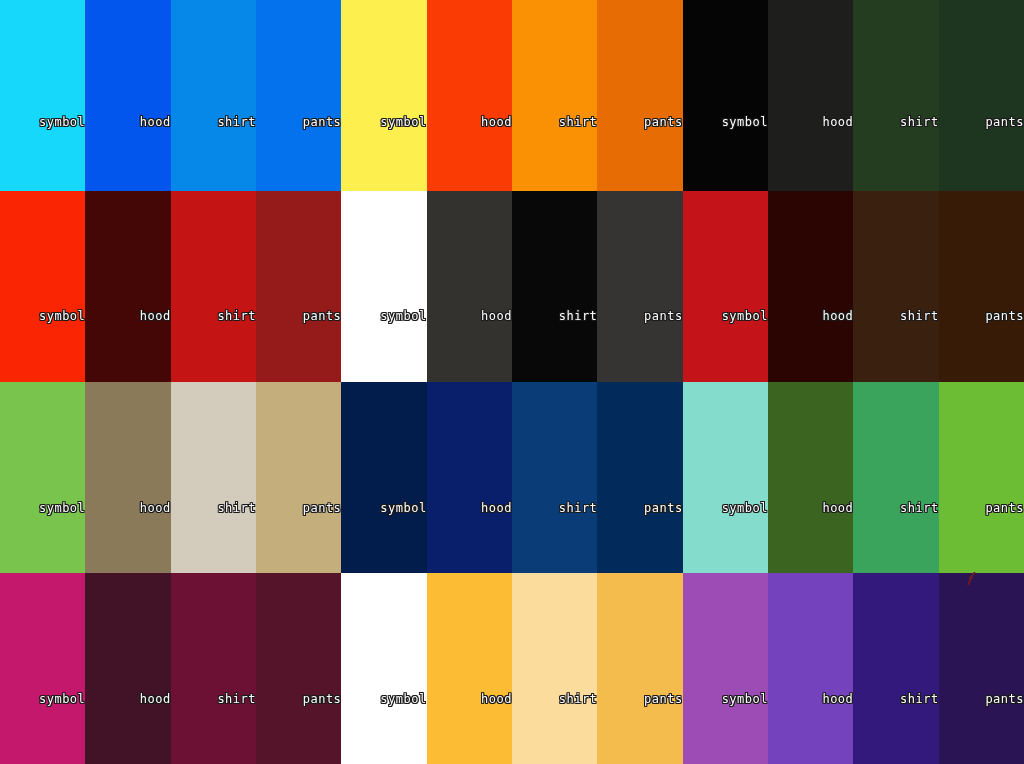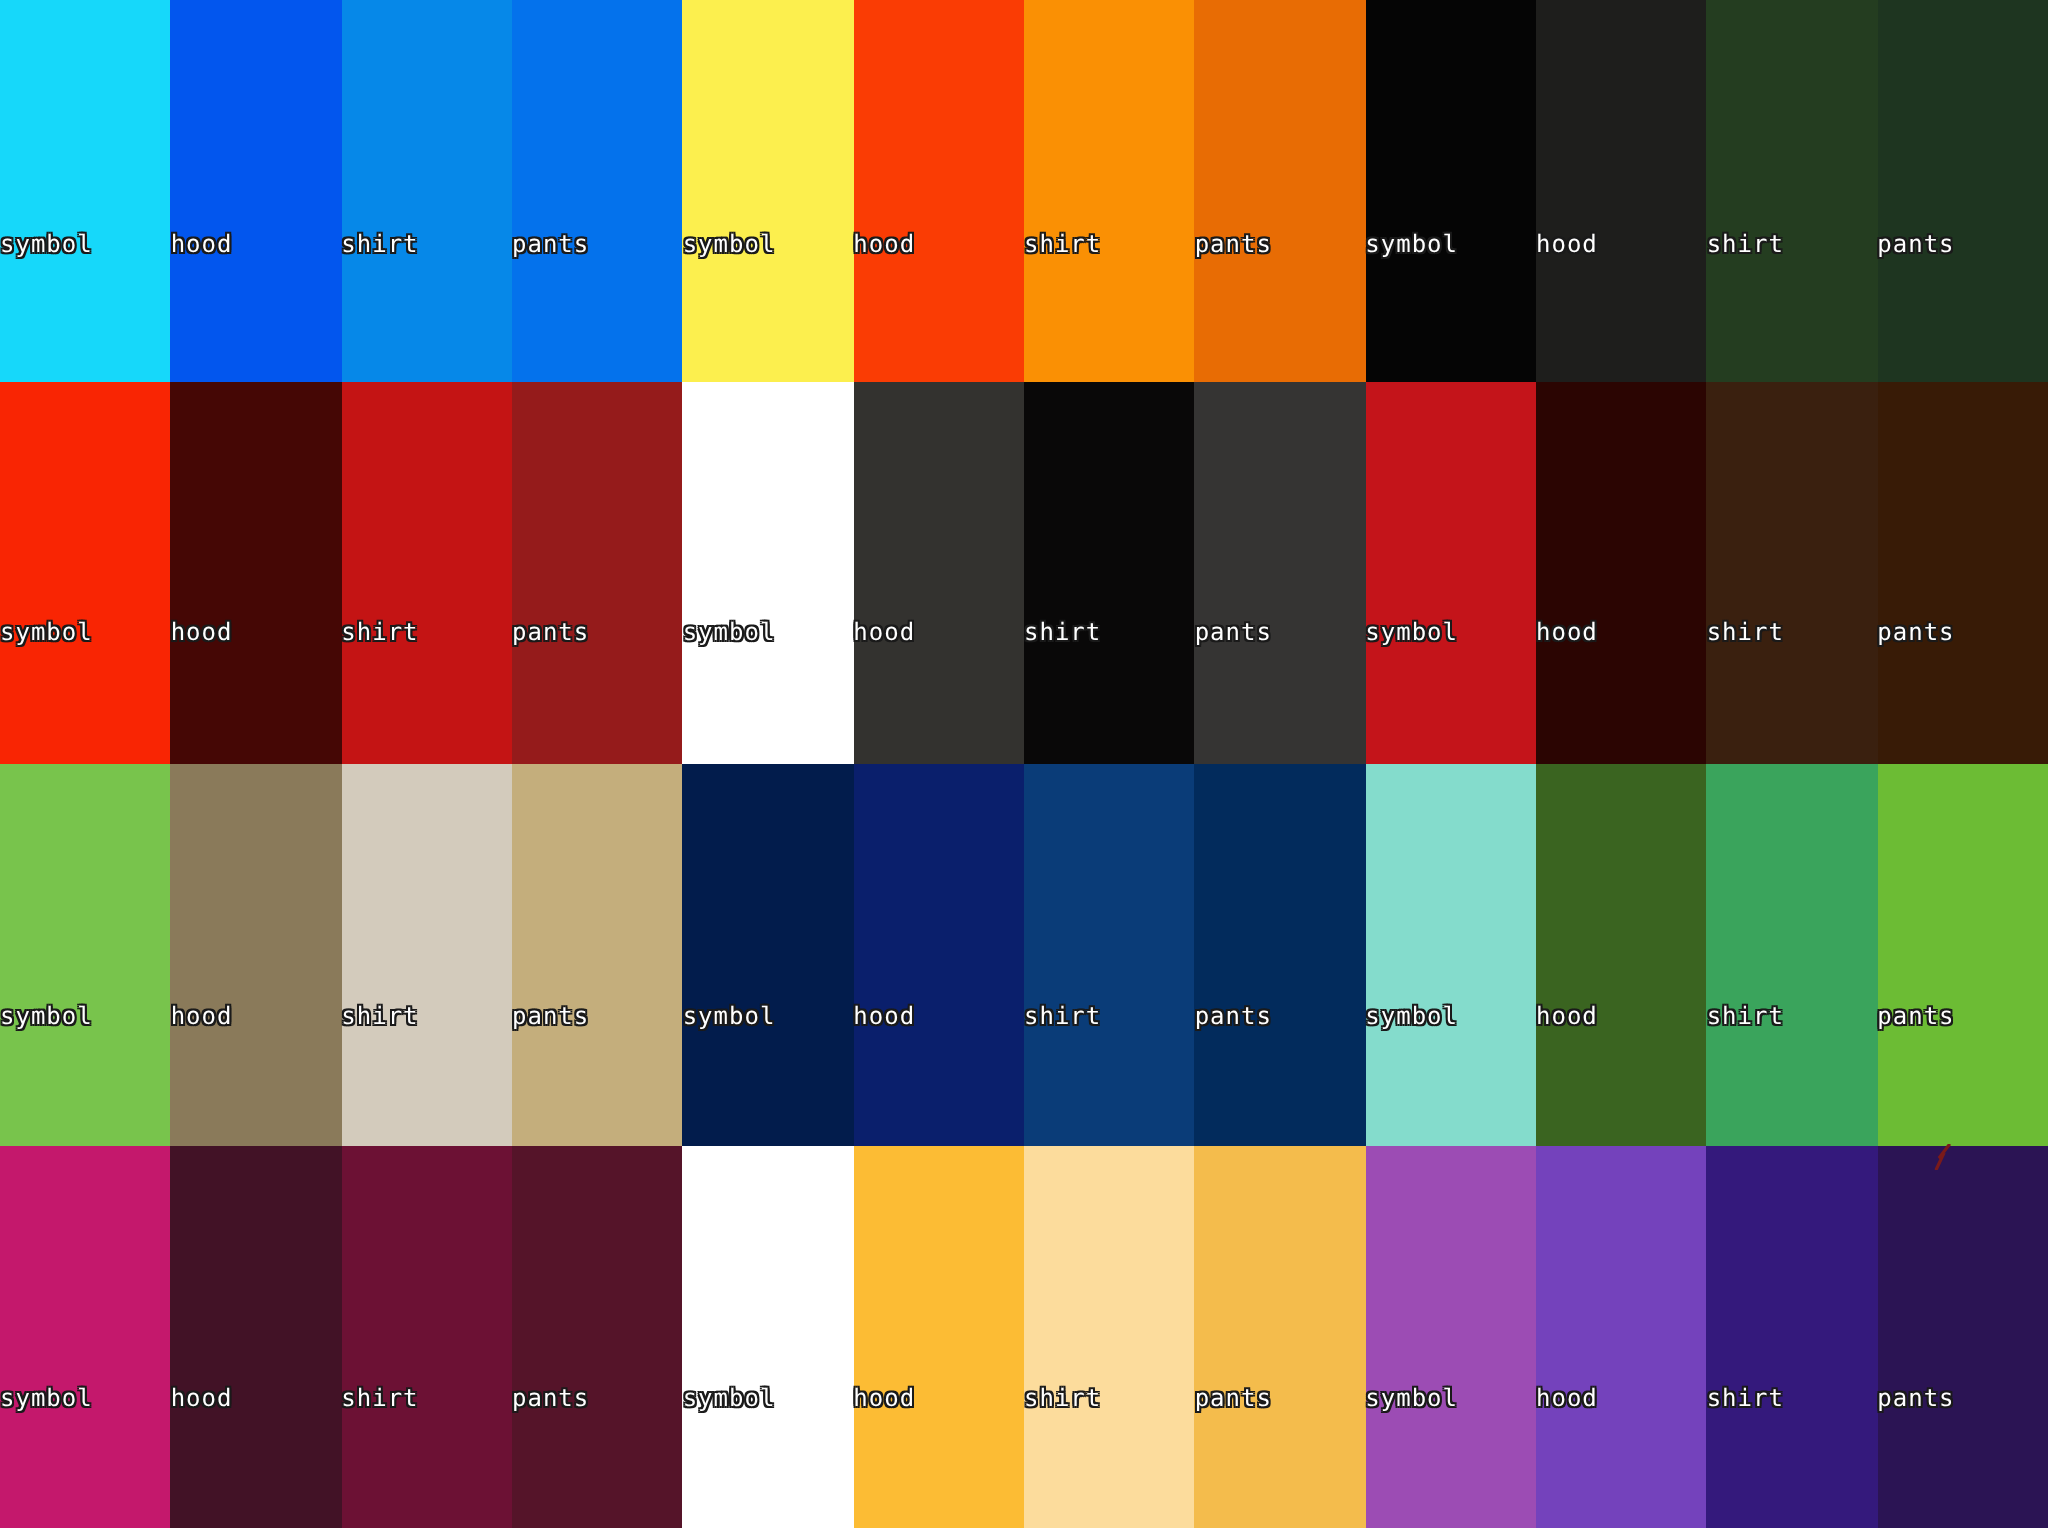--- a/index.html
+++ b/index.html
@@ -15,21 +15,21 @@
     display: grid;
     grid-template-columns: repeat(12, 1fr);
     grid-template-rows: repeat(4, 1fr);
     overflow: hidden;
     font-family: "DejaVu Sans Mono", "Liberation Mono", monospace;
   }
   .swatch {
     position: relative;
     display: flex;
     align-items: center;
-    justify-content: flex-start;
+    justify-content: flex-end;
   }
   .swatch-label {
     position: relative;
     display: block;
     font-family: "DejaVu Sans Mono", "Liberation Mono", monospace;
     font-size: 12px;
     line-height: 1;
     letter-spacing: 0.5px;
     color: #ffffff;
     text-align: center;

